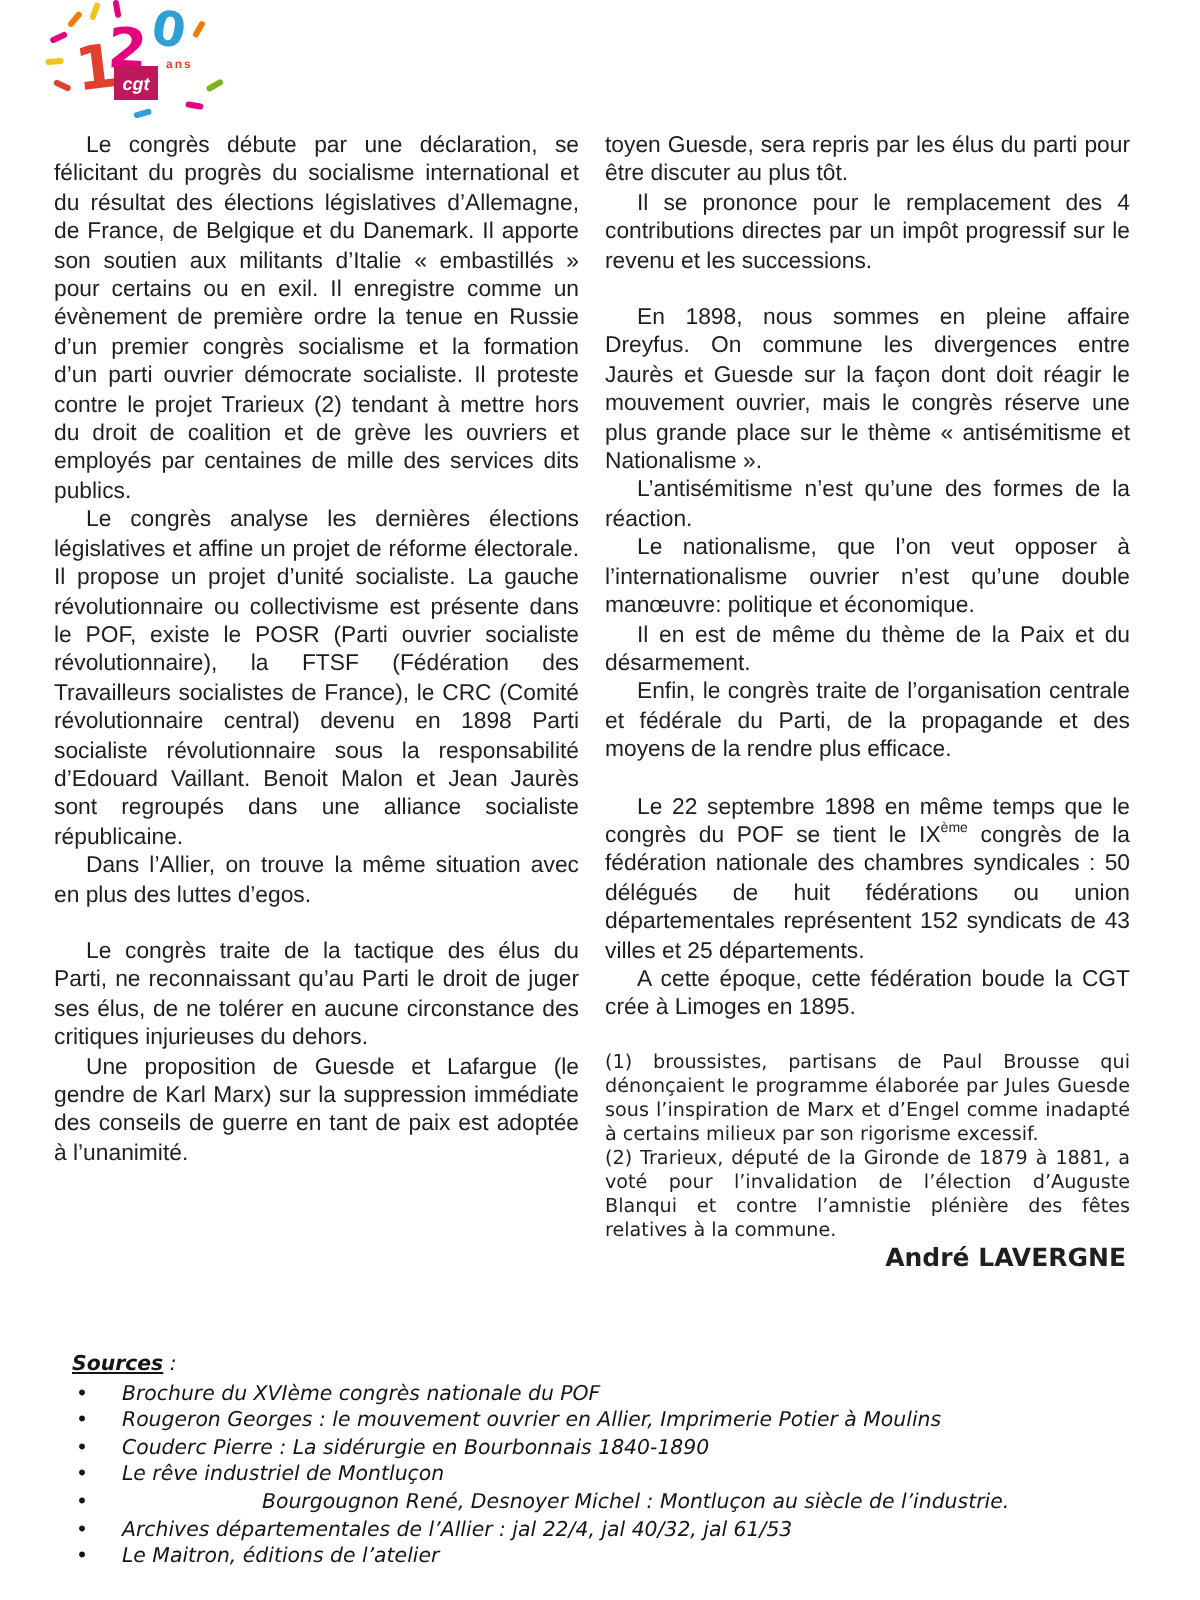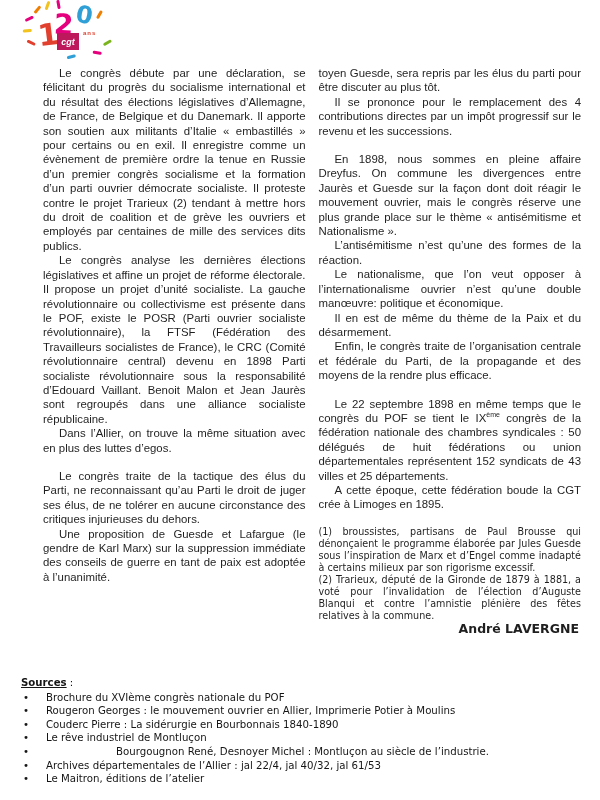--- a/index.html
+++ b/index.html
@@ -22,33 +22,33 @@
   .c3{left:2px;top:14px;background:#e5007d;transform:rotate(65deg);}
   .c4{left:0px;top:26px;background:#f2c21d;transform:rotate(85deg);}
   .c5{left:4px;top:38px;background:#e2402f;transform:rotate(115deg);}
   .c6{left:31px;top:0px;background:#e5007d;transform:rotate(-10deg);}
   .c7{left:72px;top:10px;background:#ef7d00;transform:rotate(30deg);}
   .c8{left:80px;top:38px;background:#7ab51d;transform:rotate(60deg);}
   .c9{left:70px;top:48px;background:#e5007d;transform:rotate(100deg);}
   .c10{left:44px;top:52px;background:#2f9fd6;transform:rotate(75deg);}
 
   
-  .columns{position:absolute;left:43px;top:66px;width:538px;display:flex;gap:13px;}
+  .columns{position:absolute;left:27px;top:66px;width:538px;display:flex;gap:13px;}
   .col{width:263px;font-size:11.4px;line-height:14.4px;text-align:justify;}
   .col p{margin:0;}
   .ind{text-indent:16px;}
   .spacer{height:14px;}
   .footnote{font-family:"DejaVu Sans",sans-serif;font-size:9.6px;line-height:12px;text-align:justify;}
   .signature{font-family:"DejaVu Sans",sans-serif;font-weight:bold;
              font-size:12.5px;text-align:right;margin-top:16px;padding-right:2px;}
   sup{font-size:7px;line-height:0;}
 
   
-  .sources{position:absolute;left:21px;top:676px;width:546px;
-           font-family:"DejaVu Sans",sans-serif;
+  .sources{position:absolute;left:36px;top:676px;width:546px;
+           font-family:"DejaVu Sans",sans-serif;font-style:italic;
            font-size:10.2px;line-height:13.6px;color:#151515;}
   .sources-title{font-weight:bold;text-decoration:underline;}
   .sources ul{list-style:none;margin:1px 0 0 0;padding:0;}
   .sources li{position:relative;padding-left:25px;}
   .sources li::before{content:"\2022";position:absolute;left:2px;font-style:normal;}
   .sources li:nth-child(5){padding-left:95px;}
 </style>
 </head>
 <body>
 

